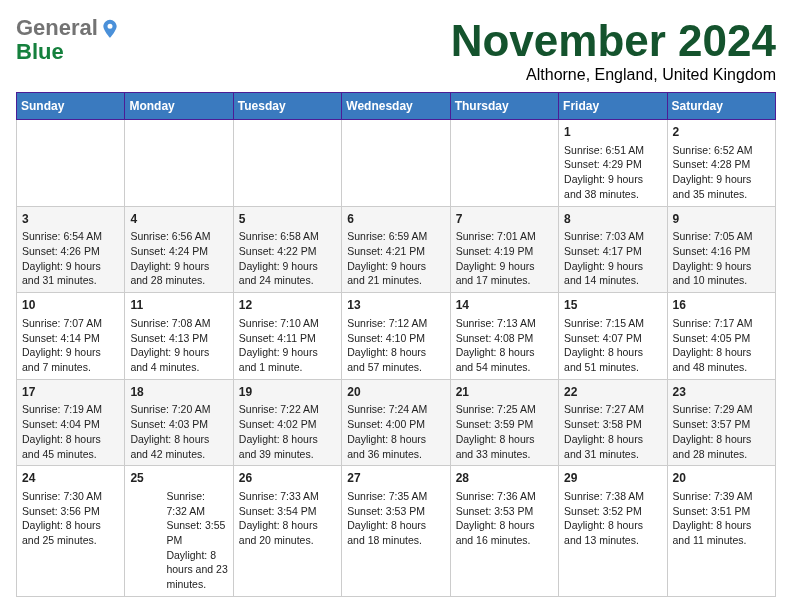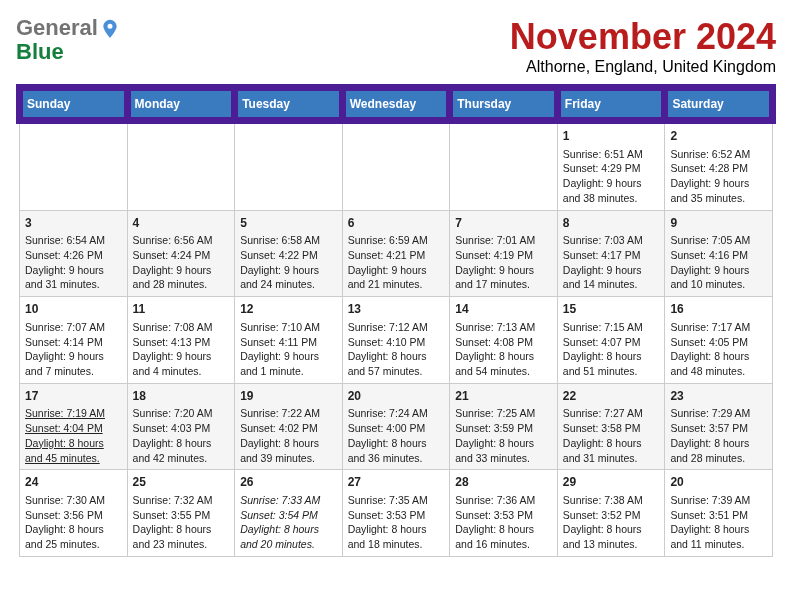--- a/index.html
+++ b/index.html
@@ -28,41 +28,41 @@
     }
     .logo-icon {
       width: 20px;
       height: 20px;
       margin-left: 2px;
     }
     .title-area {
       text-align: right;
     }
     .month-title {
-      font-size: 36px;
+      font-size: 44px;
       font-weight: bold;
-      color: #b91c1c;
+      color: #14532d;
     }
     .location-subtitle {
       font-size: 16px;
       color: #000000;
     }
     .calendar-table {
       width: 100%;
       border-collapse: collapse;
       font-size: 11px;
     }
     .calendar-table th {
       background-color: #3a7abf;
       color: #fff;
       padding: 6px 4px;
       text-align: left;
       font-size: 12px;
       font-weight: bold;
-      border: 7px solid #4c1d95;
+      border: 1px solid #4c1d95;
     }
     .calendar-table td {
       vertical-align: top;
       padding: 4px 5px;
       border: 1px solid #ccc;
       height: 80px;
       width: calc(100% / 7);
       background: #fff;
       color: #222;
       font-size: 10.5px;
@@ -220,21 +220,21 @@
         <td>
           <span class="day-number">16</span>
           <div style="white-space: pre-line;">Sunrise: 7:17 AM
 Sunset: 4:05 PM
 Daylight: 8 hours and 48 minutes.</div>
         </td>
       </tr>
       <tr>
         <td>
           <span class="day-number">17</span>
-          <div style="white-space: pre-line; text-decoration: underline;">Sunrise: 7:19 AM
+          <div style="white-space: pre-line;">Sunrise: 7:19 AM
 Sunset: 4:04 PM
 Daylight: 8 hours and 45 minutes.</div>
         </td>
         <td>
           <span class="day-number">18</span>
           <div style="white-space: pre-line;">Sunrise: 7:20 AM
 Sunset: 4:03 PM
 Daylight: 8 hours and 42 minutes.</div>
         </td>
         <td>
@@ -270,27 +270,27 @@
       </tr>
       <tr>
         <td>
           <span class="day-number">24</span>
           <div style="white-space: pre-line;">Sunrise: 7:30 AM
 Sunset: 3:56 PM
 Daylight: 8 hours and 25 minutes.</div>
         </td>
         <td>
           <span class="day-number">25</span>
-          <div style="white-space: pre-line;">Sunrise: 7:32 AM
+          <div style="white-space: pre-line; margin-left: 36px;">Sunrise: 7:32 AM
 Sunset: 3:55 PM
 Daylight: 8 hours and 23 minutes.</div>
         </td>
         <td>
           <span class="day-number">26</span>
-          <div style="white-space: pre-line; font-style: italic;">Sunrise: 7:33 AM
+          <div style="white-space: pre-line;">Sunrise: 7:33 AM
 Sunset: 3:54 PM
 Daylight: 8 hours and 20 minutes.</div>
         </td>
         <td>
           <span class="day-number">27</span>
           <div style="white-space: pre-line;">Sunrise: 7:35 AM
 Sunset: 3:53 PM
 Daylight: 8 hours and 18 minutes.</div>
         </td>
         <td>

